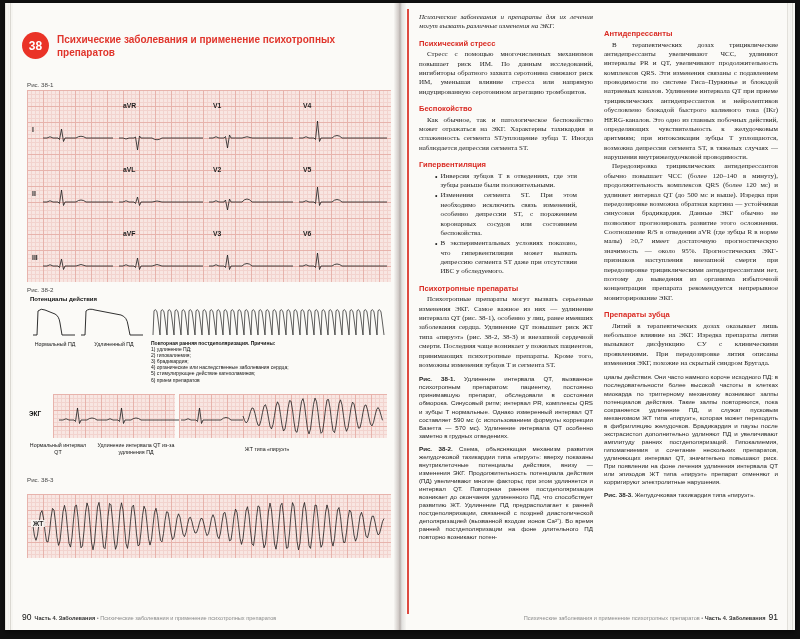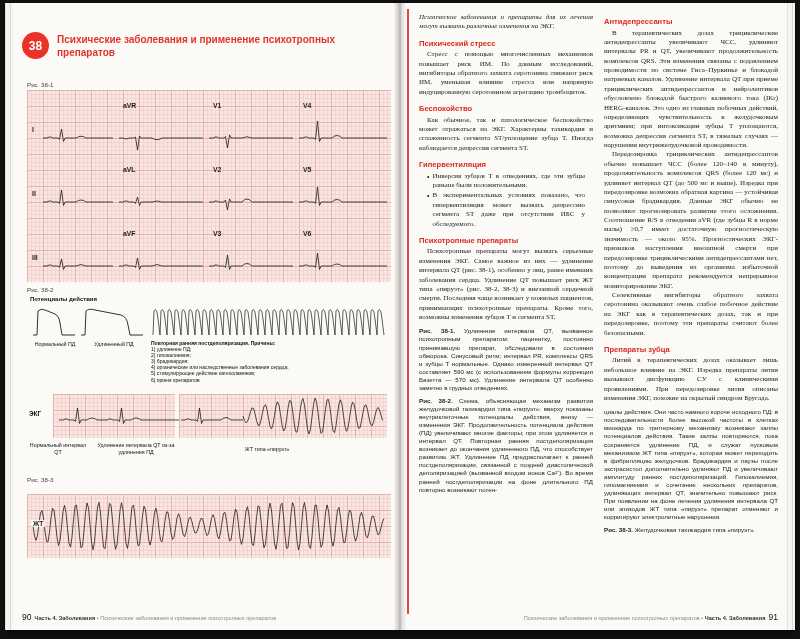--- a/index.html
+++ b/index.html
@@ -35,22 +35,22 @@
   .footer.l{left:9px}
   .footer.r{right:9px;text-align:right}
   
   .red-rule{position:absolute;left:1px;top:6px;bottom:16px;width:2px;background:#dd4a41}
   .cols{position:absolute;left:13px;right:9px;top:10px;bottom:24px;display:flex;gap:11px}
   .col{flex:1;overflow:hidden}
   .body-text{font-family:"Liberation Serif",serif;font-size:7px;line-height:1.34;color:#1b1b1b;text-align:justify}
   .body-text.ind{text-indent:8px}
   .intro{font-style:italic;margin-bottom:4px}
   .red-h{color:#d92b23;font-weight:bold;font-size:7.6px;margin:7px 0 2.5px;font-family:"Liberation Sans",sans-serif}
-  .red-h.first{margin-top:4px}
-  .bullet{display:flex;margin:1px 8px}
+  .red-h.first{margin-top:16px}
+  .bullet{display:flex;margin:1px 16px}
   .bullet::before{content:"•";font-size:7px;line-height:1.34;color:#1b1b1b;margin-right:3px}
   .caption{font-size:6.2px;line-height:1.3;color:#222;text-align:justify;margin-top:5px;font-family:"Liberation Sans",sans-serif}
   .caption b{font-weight:bold}
 </style>
 </head>
 <body>
 
 <div class="book">
   <div class="edge"></div>
 
@@ -147,33 +147,35 @@
         <p class="body-text intro">Психические заболевания и препараты для их лечения могут вызвать различные изменения на ЭКГ.</p>
         <h3 class="red-h">Психический стресс</h3>
         <p class="body-text ind">Стресс с помощью многочисленных механизмов повышает риск ИМ. По данным исследований, ингибиторы обратного захвата серотонина снижают риск ИМ, уменьшая влияние стресса или напрямую индуцированную серотонином агрегацию тромбоцитов.</p>
         <h3 class="red-h">Беспокойство</h3>
         <p class="body-text ind">Как обычное, так и патологическое беспокойство может отражаться на ЭКГ. Характерны тахикардия и сглаженность сегмента ST/уплощение зубца T. Иногда наблюдается депрессия сегмента ST.</p>
         <h3 class="red-h">Гипервентиляция</h3>
         <div class="bullet">
             <p class="body-text">Инверсия зубцов T в отведениях, где эти зубцы раньше были положительными.</p>
           </div>
         <div class="bullet">
+            <p class="body-text">Изменения сегмента ST. При этом необходимо исключить связь изменений, особенно депрессии ST, с поражением коронарных сосудов или состоянием беспокойства.</p>
+          </div>
+        <div class="bullet">
             <p class="body-text">В экспериментальных условиях показано, что гипервентиляция может вызвать депрессию сегмента ST даже при отсутствии ИБС у обследуемого.</p>
           </div>
         <h3 class="red-h">Психотропные препараты</h3>
         <p class="body-text ind">Психотропные препараты могут вызвать серьезные изменения ЭКГ. Самое важное из них — удлинение интервала QT (рис. 38-1), особенно у лиц, ранее имевших заболевания сердца. Удлинение QT повышает риск ЖТ типа «пируэт» (рис. 38-2, 38-3) и внезапной сердечной смерти. Последняя чаще возникает у пожилых пациентов, принимающих психотропные препараты. Кроме того, возможны изменения зубцов T и сегмента ST.</p>
         <p class="caption"><b>Рис. 38-1.</b> <span>Удлинение интервала QT, вызванное психотропным препаратом: пациентку, постоянно принимавшую препарат, обследовали в состоянии обморока. Синусовый ритм; интервал PR, комплексы QRS и зубцы T нормальные. Однако измеренный интервал QT составляет 590 мс (с использованием формулы коррекции Базетта — 570 мс). Удлинение интервала QT особенно заметно в грудных отведениях.</span></p>
         <p class="caption"><b>Рис. 38-2.</b> <span>Схема, объясняющая механизм развития желудочковой тахикардии типа «пируэт»: вверху показаны внутриклеточные потенциалы действия, внизу — изменения ЭКГ. Продолжительность потенциала действия (ПД) увеличивают многие факторы; при этом удлиняется и интервал QT. Повторная ранняя постдеполяризация возникает до окончания удлиненного ПД, что способствует развитию ЖТ. Удлинение ПД предрасполагает к ранней постдеполяризации, связанной с поздней диастолической деполяризацией (вызванной входом ионов Ca²⁺). Во время ранней постдеполяризации на фоне длительного ПД повторно возникают потен-</span></p>
       </div>
 
       <div class="col">
         <h3 class="red-h first">Антидепрессанты</h3>
         <p class="body-text ind">В терапевтических дозах трициклические антидепрессанты увеличивают ЧСС, удлиняют интервалы PR и QT, увеличивают продолжительность комплексов QRS. Эти изменения связаны с подавлением проводимости по системе Гиса–Пуркинье и блокадой натриевых каналов. Удлинение интервала QT при приеме трициклических антидепрессантов и нейролептиков обусловлено блокадой быстрого калиевого тока (IKr) HERG-каналов. Это одно из главных побочных действий, определяющих чувствительность к желудочковым аритмиям; при интоксикации зубцы T уплощаются, возможна депрессия сегмента ST, в тяжелых случаях — нарушения внутрижелудочковой проводимости.</p>
         <p class="body-text ind">Передозировка трициклических антидепрессантов обычно повышает ЧСС (более 120–140 в минуту), продолжительность комплексов QRS (более 120 мс) и удлиняет интервал QT (до 500 мс и выше). Изредка при передозировке возможна обратная картина — устойчивая синусовая брадикардия. Данные ЭКГ обычно не позволяют прогнозировать развитие этого осложнения. Соотношение R/S в отведении aVR (где зубцы R в норме малы) ≥0,7 имеет достаточную прогностическую значимость — около 95%. Прогностических ЭКГ-признаков наступления внезапной смерти при передозировке трициклическими антидепрессантами нет, поэтому до выведения из организма избыточной концентрации препарата рекомендуется непрерывное мониторирование ЭКГ.</p>
-        <p class="body-text ind">Селективные ингибиторы обратного захвата серотонина оказывают очень слабое побочное действие на ЭКГ как в терапевтических дозах, так и при передозировке, поэтому эти препараты считают более безопасными.</p>
         <h3 class="red-h">Препараты зубца</h3>
         <p class="body-text ind">Литий в терапевтических дозах оказывает лишь небольшое влияние на ЭКГ. Изредка препараты лития вызывают дисфункцию СУ с клиническими проявлениями. При передозировке лития описаны изменения ЭКГ, похожие на скрытый синдром Бругада.</p>
         <p class="caption">циалы действия. Они часто намного короче исходного ПД: в последовательности более высокой частоты в клетках миокарда по триггерному механизму возникают залпы потенциалов действия. Такие залпы повторяются, пока сохраняется удлинение ПД, и служат пусковым механизмом ЖТ типа «пируэт», которая может переходить в фибрилляцию желудочков. Брадикардия и паузы после экстрасистол дополнительно удлиняют ПД и увеличивают амплитуду ранних постдеполяризаций. Гипокалиемия, гипомагниемия и сочетание нескольких препаратов, удлиняющих интервал QT, значительно повышают риск. При появлении на фоне лечения удлинения интервала QT или эпизодов ЖТ типа «пируэт» препарат отменяют и корригируют электролитные нарушения.</p>
         <p class="caption"><b>Рис. 38-3.</b> <span>Желудочковая тахикардия типа «пируэт».</span></p>
       </div>
 
     </div>
     <div class="footer r">
       <span>Психические заболевания и применение психотропных препаратов</span>
       <span>•</span>

